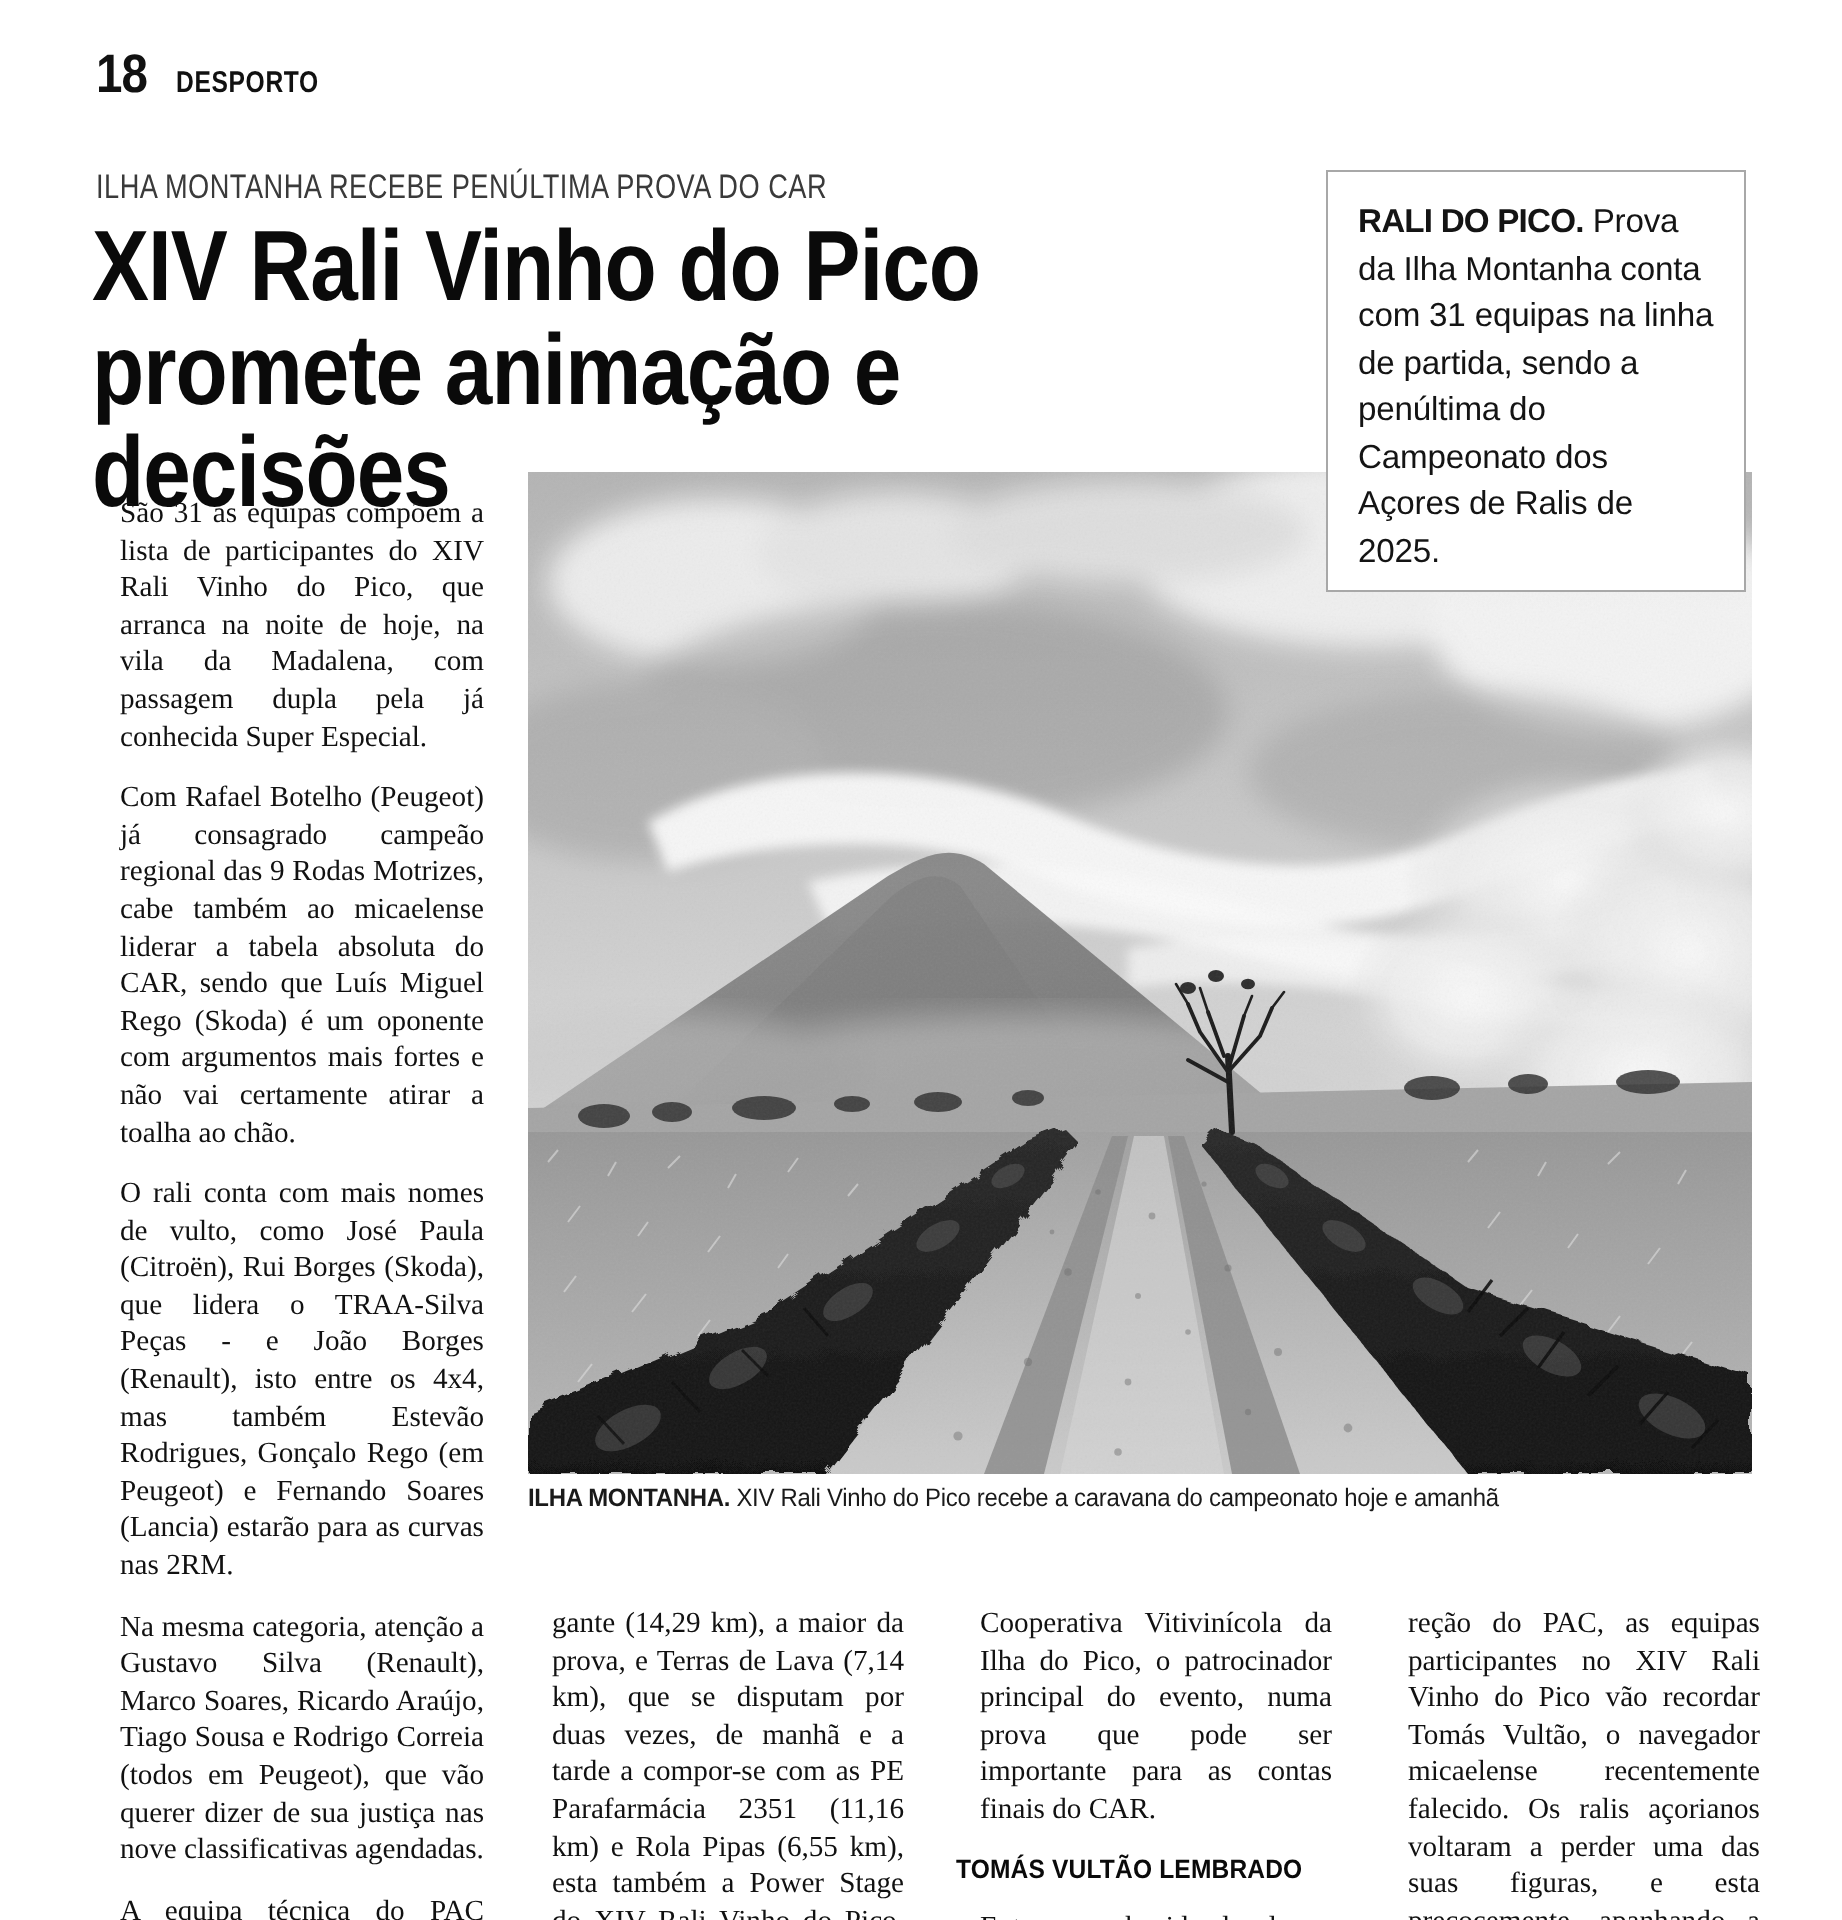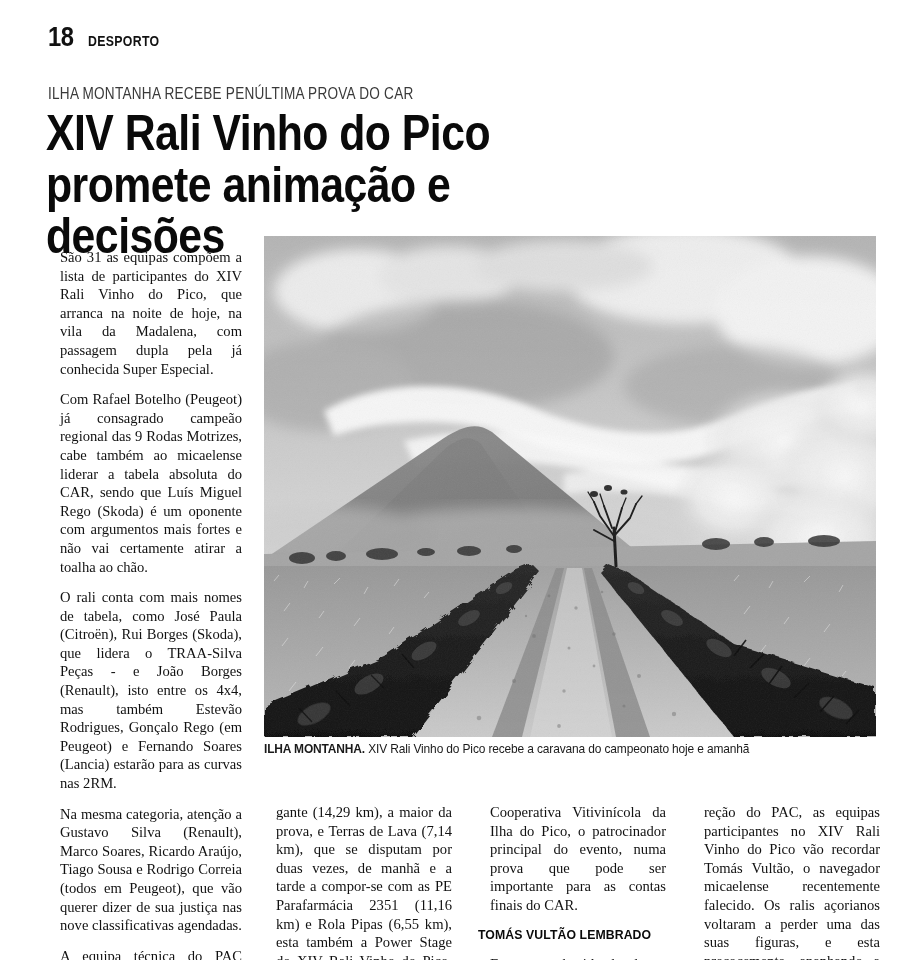--- a/index.html
+++ b/index.html
@@ -196,20 +196,23 @@
   <div class="masthead">
     <div class="masthead-left">
       <span class="page-number">18</span>
       <span class="section-label">DESPORTO</span>
     </div>
   </div>
 
   <div class="kicker">ILHA MONTANHA RECEBE PENÚLTIMA PROVA DO CAR</div>
   <h1 class="headline">XIV Rali Vinho do Pico promete animação e decisões</h1>
 
+  <aside class="summary-box">
+    <p class="summary-text"><span class="lead-in">RALI DO PICO.</span><span> Prova da Ilha Montanha conta com 31 equipas na linha de partida, sendo a penúltima do Campeonato dos Açores de Ralis de 2025.</span></p>
+  </aside>
 
   <figure class="photo">
     <svg viewBox="0 0 612 501" preserveAspectRatio="xMidYMid slice">
       <defs>
         <linearGradient id="skyG" x1="0" y1="0" x2="0" y2="1">
           <stop offset="0%" stop-color="#b8b8b8"></stop>
           <stop offset="45%" stop-color="#c9c9c9"></stop>
           <stop offset="100%" stop-color="#dedede"></stop>
         </linearGradient>
         <radialGradient id="cloudA" cx="50%" cy="50%" r="50%">
@@ -373,21 +376,21 @@
       <rect x="0" y="0" width="612" height="501" filter="url(#grain)" fill="none" opacity="0.5"></rect>
       <rect x="0" y="0" width="612" height="501" fill="#000" opacity="0.02"></rect>
     </svg>
   </figure>
 
   <div class="photo-caption"><span class="cap-lead">ILHA MONTANHA.</span><span> XIV Rali Vinho do Pico recebe a caravana do campeonato hoje e amanhã</span></div>
 
   <div class="col col-main">
     <p>São 31 as equipas compõem a lista de participantes do XIV Rali Vinho do Pico, que arranca na noite de hoje, na vila da Madalena, com passagem dupla pela já conhecida Super Especial.</p>
     <p>Com Rafael Botelho (Peugeot) já consagrado campeão regional das 9 Rodas Motrizes, cabe também ao micaelense liderar a tabela absoluta do CAR, sendo que Luís Miguel Rego (Skoda) é um oponente com argumentos mais fortes e não vai certamente atirar a toalha ao chão.</p>
-    <p>O rali conta com mais nomes de tabela, como José Paula (Citroën), Rui Borges (Skoda), que lidera o TRAA-Silva Peças - e João Borges (Renault), isto entre os 4x4, mas também Estevão Rodrigues, Gonçalo Rego (em Peugeot) e Fernando Soares (Lancia) estarão para as curvas nas 2RM.</p>
+    <p>O rali conta com mais nomes de vulto, como José Paula (Citroën), Rui Borges (Skoda), que lidera o TRAA-Silva Peças - e João Borges (Renault), isto entre os 4x4, mas também Estevão Rodrigues, Gonçalo Rego (em Peugeot) e Fernando Soares (Lancia) estarão para as curvas nas 2RM.</p>
     <p>Na mesma categoria, atenção a Gustavo Silva (Renault), Marco Soares, Ricardo Araújo, Tiago Sousa e Rodrigo Correia (todos em Peugeot), que vão querer dizer de sua justiça nas nove classificativas agendadas.</p>
     <p>A equipa técnica do PAC apresentou um percurso com algumas novidades, especialmente para o dia de amanhã, sábado, com as classificativas Frei Gi-</p>
   </div>
 
   <div class="col col-b1">
     <p>gante (14,29 km), a maior da prova, e Terras de Lava (7,14 km), que se disputam por duas vezes, de manhã e a tarde a compor-se com as PE Parafarmácia 2351 (11,16 km) e Rola Pipas (6,55 km), esta também a Power Stage do XIV Rali Vinho do Pico, cujo pódio final será na</p>
   </div>
 
   <div class="col col-b2">
     <p>Cooperativa Vitivinícola da Ilha do Pico, o patrocinador principal do evento, numa prova que pode ser importante para as contas finais do CAR.</p>

